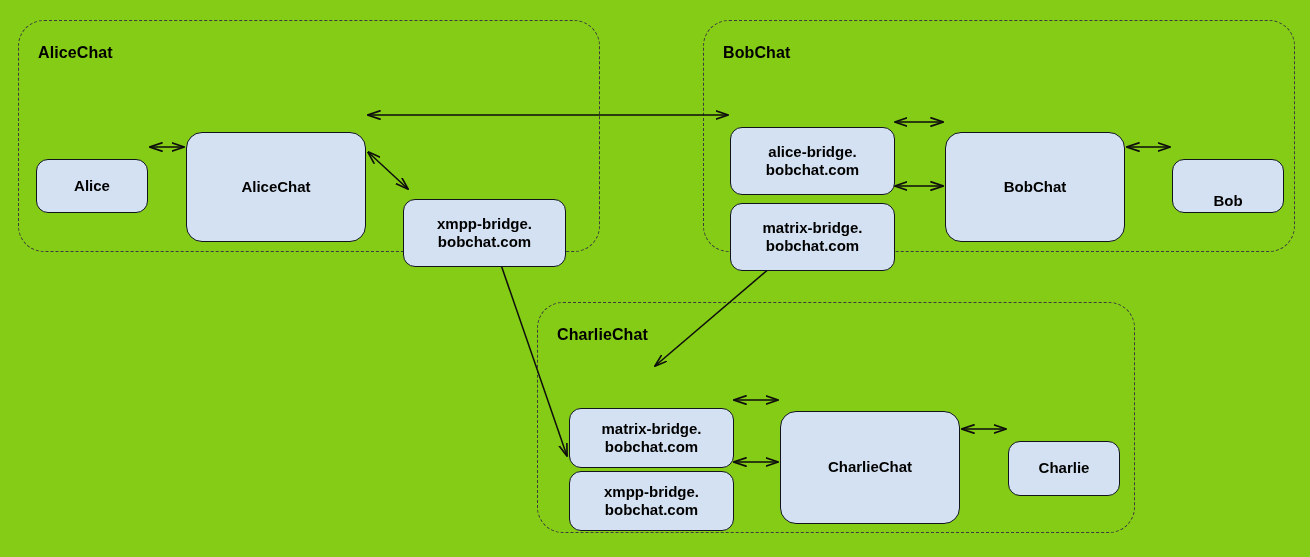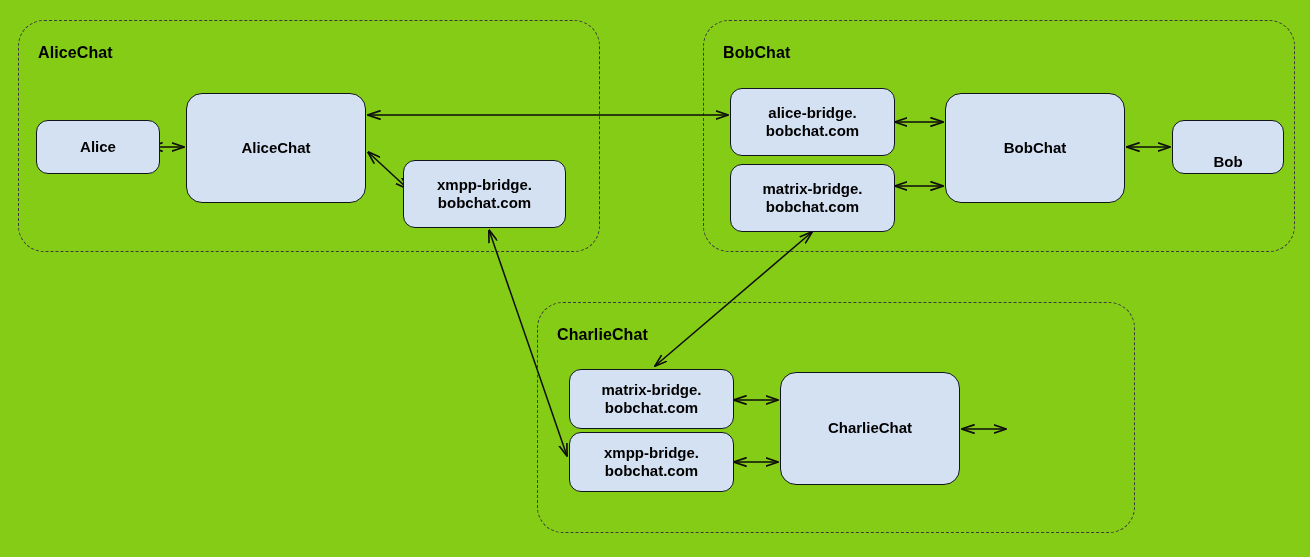--- a/index.html
+++ b/index.html
@@ -44,20 +44,21 @@
     display: flex;
     align-items: center;
     justify-content: center;
     text-align: center;
     font-size: 15px;
     font-weight: bold;
     color: #000000;
     line-height: 1.22;
     padding: 2px 4px;
     z-index: 3;
+    margin-top: 39px;
   }
   .node.big { border-radius: 16px; }
   .node .label-line { display: block; }
   
   #edges {
     position: absolute;
     left: 0; top: 0;
     width: 1310px;
     height: 557px;
     z-index: 2;
@@ -105,21 +106,21 @@
 
     <line x1="489" y1="230" x2="567" y2="456" marker-end="url(#ah)" marker-start="url(#ahs)"></line>
 
     <line x1="734" y1="400" x2="778" y2="400" marker-end="url(#ah)" marker-start="url(#ahs)"></line>
 
     <line x1="734" y1="462" x2="778" y2="462" marker-end="url(#ah)" marker-start="url(#ahs)"></line>
 
     <line x1="962" y1="429" x2="1006" y2="429" marker-end="url(#ah)" marker-start="url(#ahs)"></line>
   </svg>
 
-  <div class="node" style="left:36px; top:120px; width:124px; height:54px;">
+  <div class="node" style="left:36px; top:120px; width:112px; height:54px;">
     <span class="label-line">Alice</span>
   </div>
 
   <div class="node big" style="left:186px; top:93px; width:180px; height:110px;">
     <span class="label-line">AliceChat</span>
   </div>
 
   <div class="node" style="left:403px; top:160px; width:163px; height:68px;">
     <div>
       <span class="label-line">xmpp-bridge.</span>
@@ -160,14 +161,17 @@
     <div>
       <span class="label-line">xmpp-bridge.</span>
       <span class="label-line">bobchat.com</span>
     </div>
   </div>
 
   <div class="node big" style="left:780px; top:372px; width:180px; height:113px;">
     <span class="label-line">CharlieChat</span>
   </div>
 
+  <div class="node" style="left:1008px; top:402px; width:112px; height:55px;">
+    <span class="label-line">Charlie</span>
+  </div>
 
 </div>
 
 </body></html>

